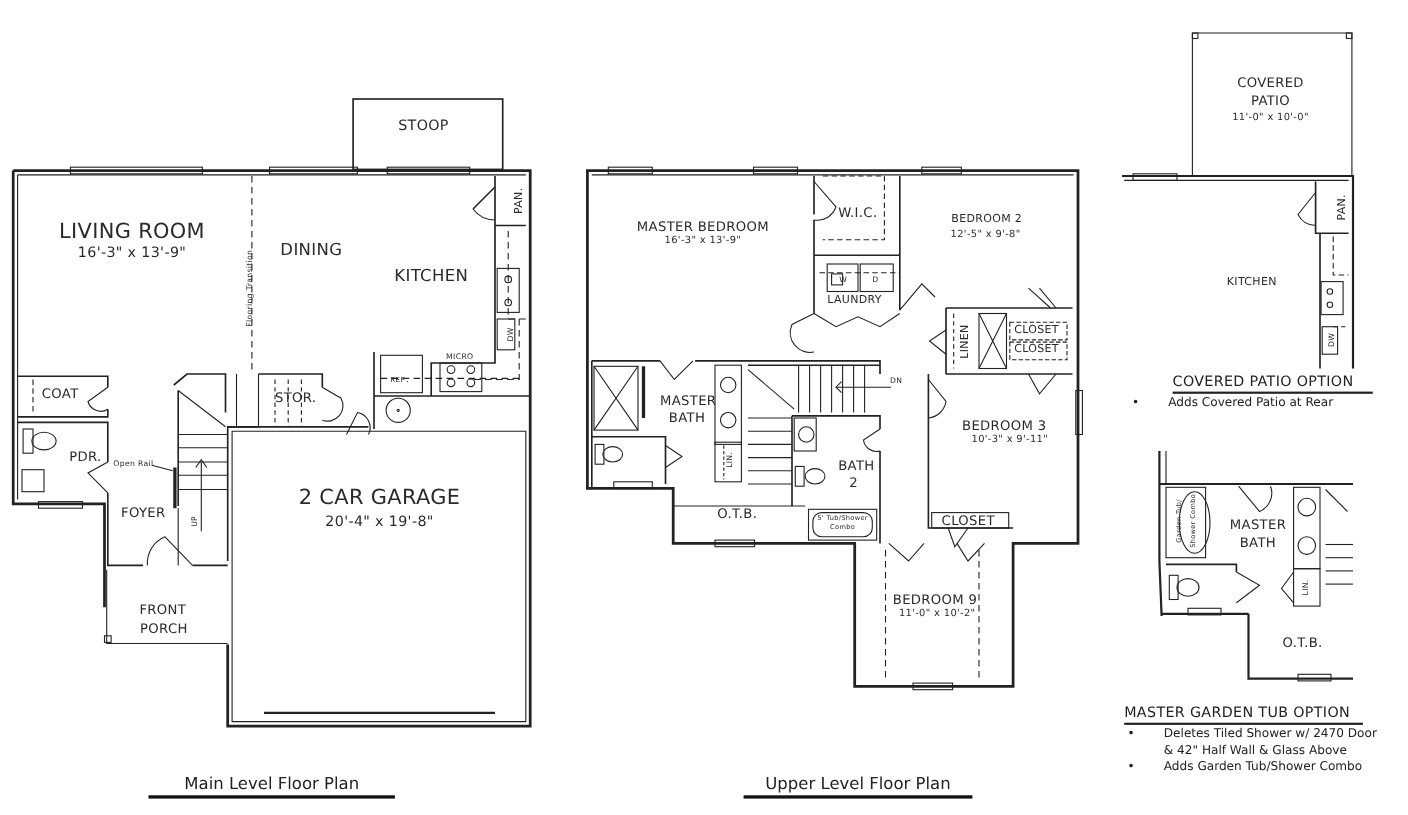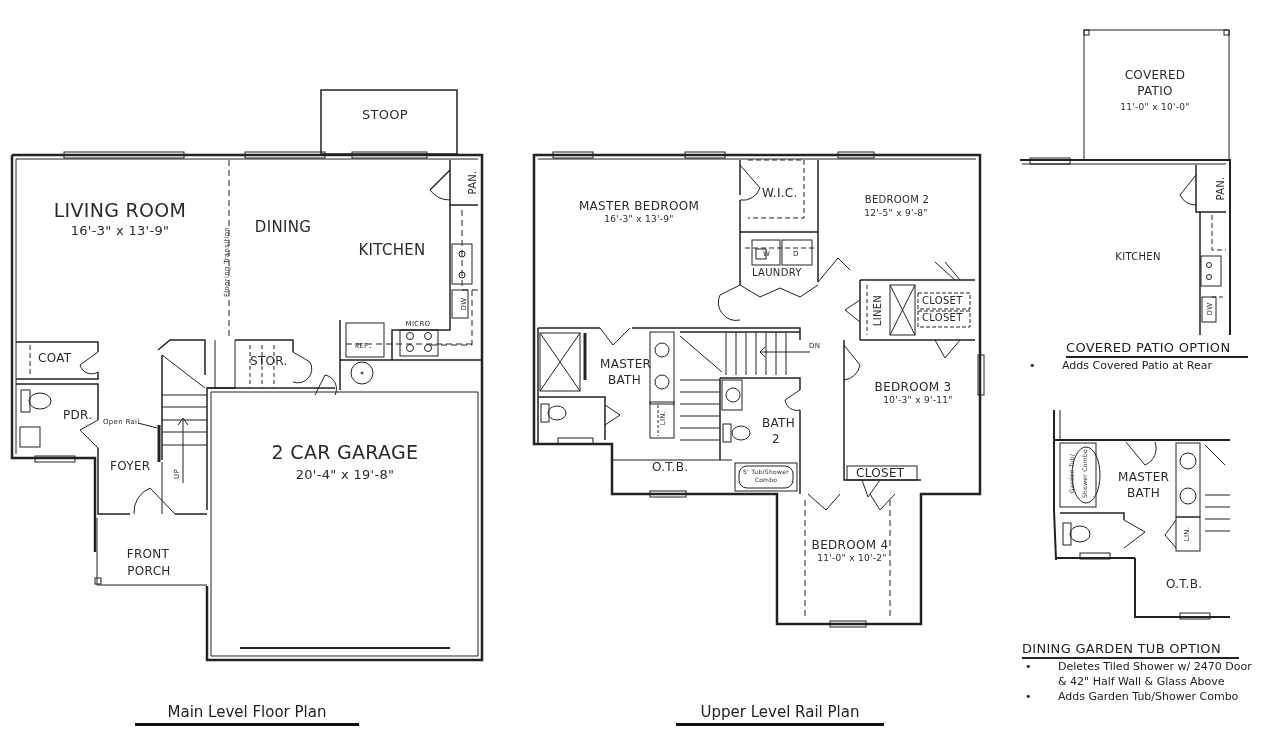--- a/index.html
+++ b/index.html
@@ -320,24 +320,24 @@
   <span class="lbl tiny vert" style="left:656px; top:414px;">LIN.</span>
   <span class="lbl tiny" style="left:809px; top:342px;">DN</span>
   <span class="lbl room-s" style="left:762px; top:416px;">BATH</span>
   <span class="lbl room-s" style="left:772px; top:432px;">2</span>
   <span class="lbl room-s center" style="left:913px; top:380px;">BEDROOM 3</span>
   <span class="lbl dim-s center" style="left:918px; top:395px;">10'-3" x 9'-11"</span>
   <span class="lbl room-s" style="left:652px; top:460px;">O.T.B.</span>
   <span class="lbl center" style="left:766px; top:468px; font-size:6px;">5' Tub/Shower</span>
   <span class="lbl center" style="left:766px; top:476px; font-size:6px;">Combo</span>
   <span class="lbl room-s" style="left:856px; top:466px;">CLOSET</span>
-  <span class="lbl room-s center" style="left:850px; top:538px;">BEDROOM 4</span>
+  <span class="lbl room-s center" style="left:850px; top:538px;">BEDROOM 9</span>
   <span class="lbl dim-s center" style="left:852px; top:553px;">11'-0" x 10'-2"</span>
   <div class="plan-title" style="left:676px; top:703px; width:208px;">
-    <span>Upper Level Rail Plan</span>
+    <span>Upper Level Floor Plan</span>
     <span class="bar"></span>
   </div>
 </div>
 
 <div>
   <span class="lbl room-s center" style="left:1155px; top:68px;">COVERED</span>
   <span class="lbl room-s center" style="left:1155px; top:84px;">PATIO</span>
   <span class="lbl dim-s center" style="left:1155px; top:102px;">11'-0" x 10'-0"</span>
   <span class="lbl room-xs vert" style="left:1208px; top:183px;">PAN.</span>
   <span class="lbl room-xs center" style="left:1138px; top:251px;">KITCHEN</span>
@@ -352,21 +352,21 @@
 </div>
 
 <div>
   <span class="lbl vert" style="left:1052px; top:470px; font-size:6px;">Garden Tub/</span>
   <span class="lbl vert" style="left:1060px; top:470px; font-size:6px;">Shower Combo</span>
   <span class="lbl room-s" style="left:1118px; top:470px;">MASTER</span>
   <span class="lbl room-s" style="left:1127px; top:486px;">BATH</span>
   <span class="lbl tiny vert" style="left:1180px; top:530px;">LIN.</span>
   <span class="lbl room-s" style="left:1166px; top:577px;">O.T.B.</span>
   <div class="opt-title" style="left:1022px; top:641px; width:217px;">
-    <span>DINING GARDEN TUB OPTION</span>
+    <span>MASTER GARDEN TUB OPTION</span>
     <span class="bar"></span>
   </div>
   <ul class="bullets" style="left:1022px; top:659px;">
     <li><span class="dot">•</span><span>Deletes Tiled Shower w/ 2470 Door</span></li>
     <li><span>&amp; 42" Half Wall &amp; Glass Above</span></li>
     <li><span class="dot">•</span><span>Adds  Garden Tub/Shower Combo</span></li>
   </ul>
 </div>
 
 </body></html>

